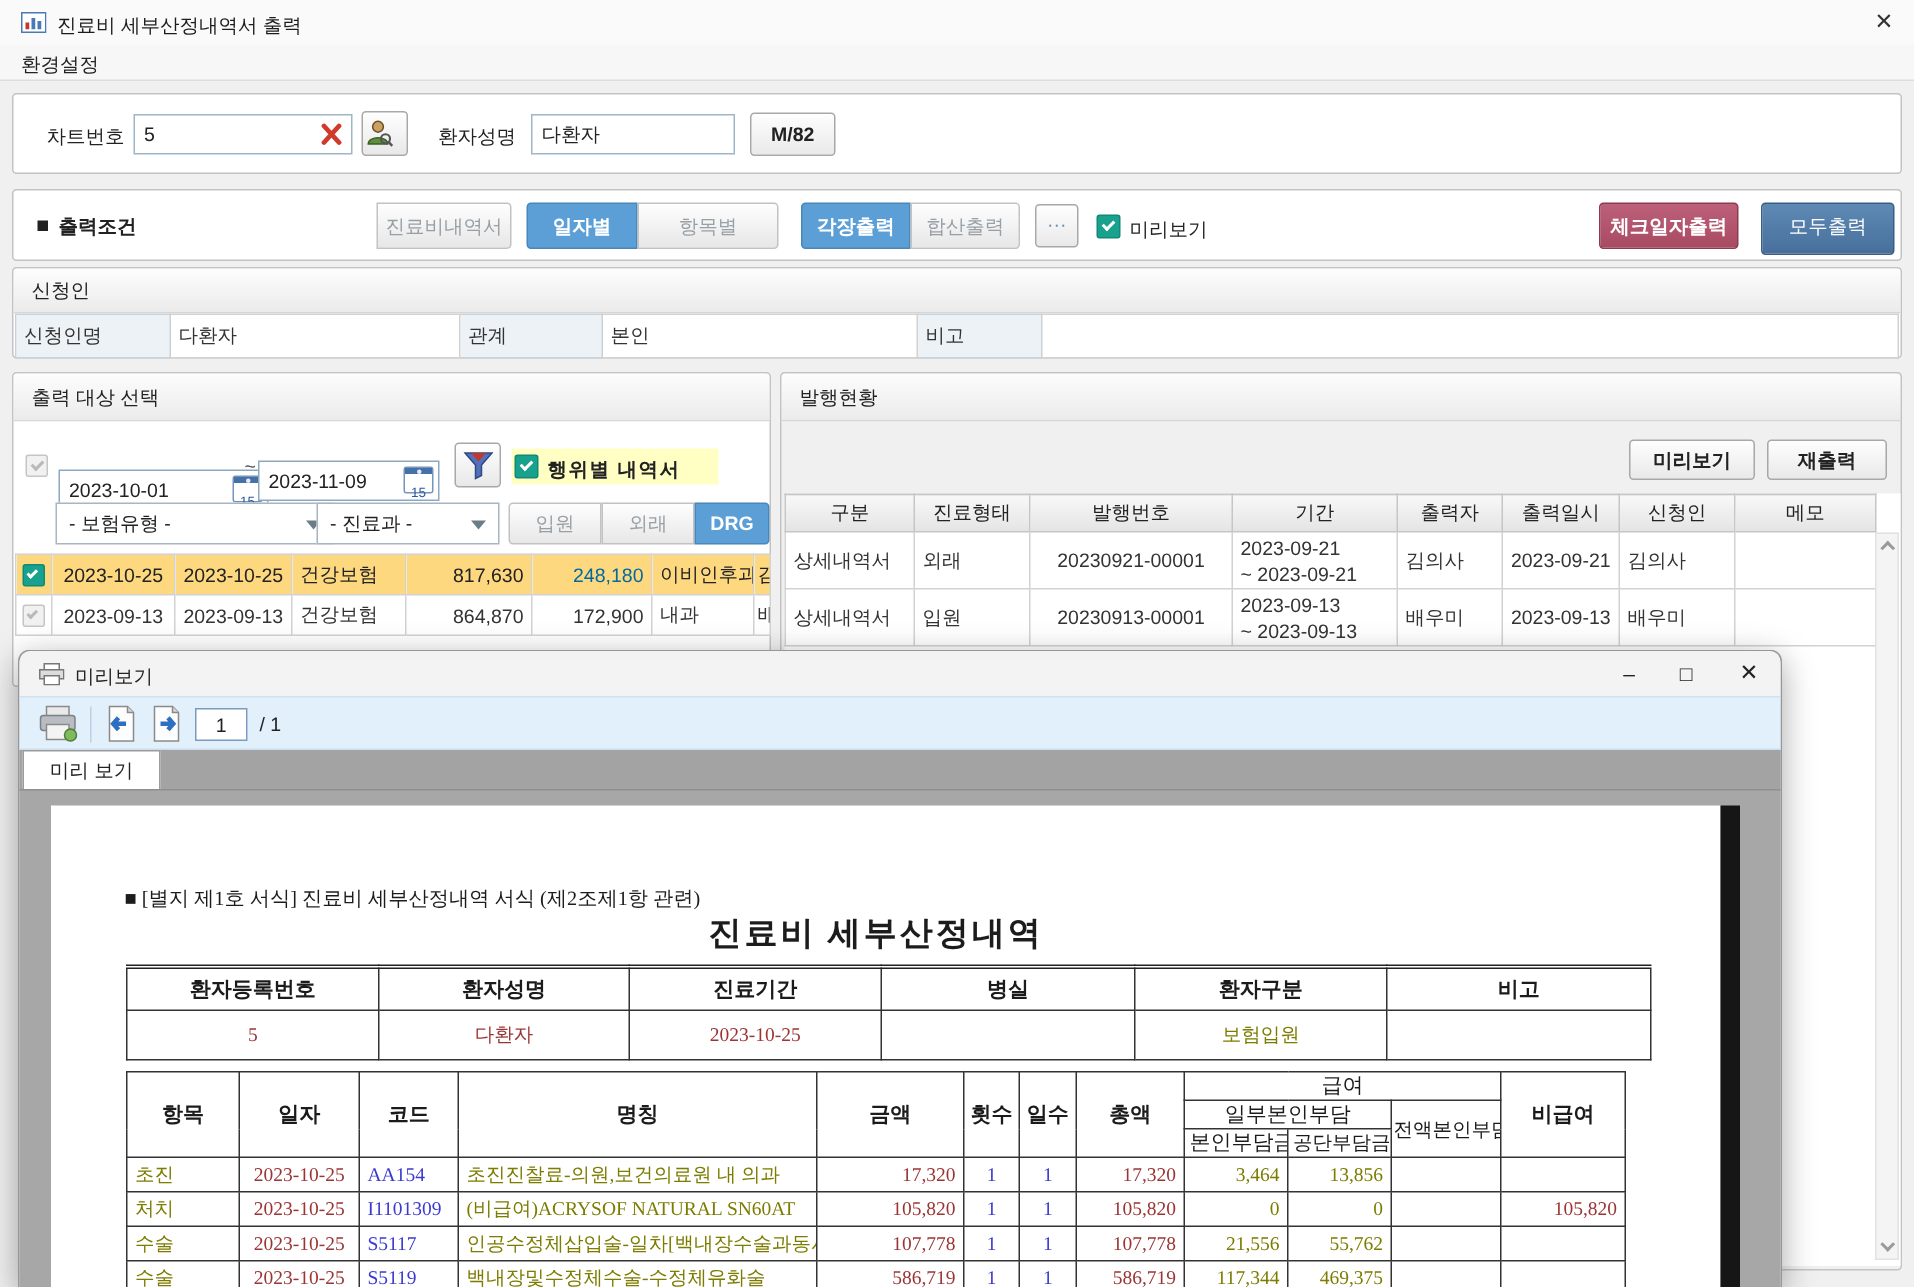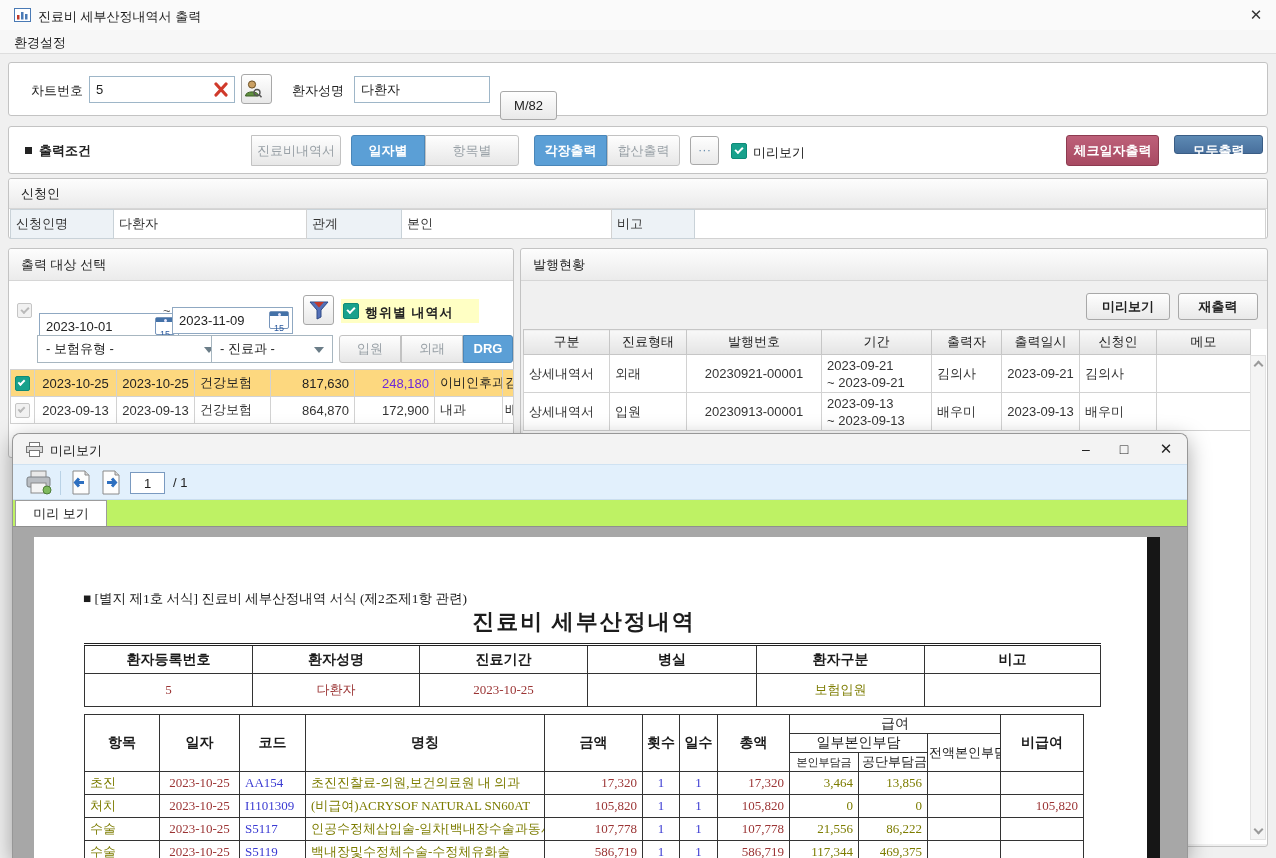--- a/index.html
+++ b/index.html
@@ -41,21 +41,21 @@
   
   .sb { position:absolute; background:#f4f4f4; border:1px solid #e2e2e2; }
   .sb-chev { position:absolute; left:4px; width:7px; height:7px; border-left:2px solid #9a9a9a; border-bottom:2px solid #9a9a9a; }
   .chev-up { transform:rotate(135deg); } .chev-dn { transform:rotate(-45deg); }
 
   
   .pvwin { left:12px; top:433px; width:1176px; height:425px; background:#f0f0f0; border:1px solid #979797; border-bottom:none; border-radius:8px 8px 0 0; box-shadow:0 6px 22px rgba(0,0,0,.35); }
   .pv-titlebar { left:0; top:0; width:100%; height:30px; background:#f3f3f3; border-radius:8px 8px 0 0; }
   .pv-ctl { top:3px; width:30px; height:24px; text-align:center; line-height:24px; font-size:14px; color:#222; cursor:pointer; }
   .pv-toolbar { left:0; top:30px; width:100%; height:36px; background:#e2f0fc; border-top:1px solid #cfe2f2; border-bottom:1px solid #cbdeee; }
-  .pv-tabrow { left:0; top:66px; width:100%; height:26px; background:#bef264; }
+  .pv-tabrow { left:0; top:66px; width:100%; height:26px; background:#a3a3a3; }
   .pv-tab { left:2px; top:0; width:92px; height:26px; background:#fff; border:1px solid #9c9c9c; border-bottom:none; text-align:center; line-height:25px; }
   .pv-content { left:0; top:92px; width:100%; height:333px; background:#a7a7a7; border-top:1px solid #8f8f8f; overflow:hidden; }
   .pv-page { left:21px; top:10px; width:1113px; height:400px; background:#fff; }
   .pv-pageedge { left:1134px; top:10px; width:13px; height:400px; background:#161616; }
 
   
   .doc { font-family:"Liberation Serif","DejaVu Serif",serif; color:#1c1c1c; }
   table.doc-tbl { border-collapse:collapse; table-layout:fixed; font-family:"Liberation Serif","DejaVu Serif",serif; }
   table.doc-tbl th, table.doc-tbl td { border:1px solid #333; overflow:hidden; white-space:nowrap; }
   table.doc-tbl th { font-weight:bold; font-size:14px; color:#1b1b1b; padding:0 3px; }
@@ -95,21 +95,21 @@
   <div class="icon-btn" style="left:232px;top:11px;width:31px;height:30px">
     <svg width="21" height="21" viewBox="0 0 21 21" style="margin-top:3px">
       <circle cx="10" cy="6.5" r="3.6" fill="#caa064" stroke="#6b4f23"></circle>
       <path d="M3.5 18 C3.5 12.5 16.5 12.5 16.5 18 Z" fill="#5f8f3e" stroke="#3d5f26"></path>
       <circle cx="15" cy="14.5" r="3" fill="none" stroke="#555" stroke-width="1.4"></circle>
       <line x1="17.2" y1="16.8" x2="19.5" y2="19.2" stroke="#555" stroke-width="1.6"></line>
     </svg>
   </div>
   <div class="lbl" style="left:283px;top:19px">환자성명</div>
   <input class="inp" style="left: 345px; top: 13px; width: 136px; height: 27px;" value="다환자">
-  <div class="btn" style="left:491px;top:28px;width:57px;height:29px;line-height:27px;font-weight:normal">M/82</div>
+  <div class="btn" style="left:491px;top:12px;width:57px;height:29px;line-height:27px;font-weight:bold">M/82</div>
 </div>
 
 <div class="grp" style="left:8px;top:126px;width:1260px;height:48px">
   <div class="abs" style="left:16px;top:20px;width:7px;height:7px;background:#222"></div>
   <div class="lbl" style="left:30px;top:15px;font-weight:bold">출력조건</div>
 
   <div class="tgl off" style="left:242px;top:8px;width:90px;border-radius:0 3px 3px 0">진료비내역서</div>
 
   <div class="tgl on" style="left:342px;top:8px;width:74px;border-radius:3px 0 0 3px">일자별</div>
   <div class="tgl off" style="left:416px;top:8px;width:94px;border-radius:0 3px 3px 0">항목별</div>
@@ -118,21 +118,21 @@
   <div class="tgl off" style="left:598px;top:8px;width:73px;border-radius:0 3px 3px 0">합산출력</div>
 
   <div class="btn" style="left:681px;top:9px;width:29px;height:29px;line-height:26px;color:#6a8fae">···</div>
 
   <div class="chk on" style="left:722px;top:16px">
       <span class="tick"></span>
     </div>
   <div class="lbl" style="left:744px;top:17px">미리보기</div>
 
   <div class="btn" style="left:1057px;top:8px;width:93px;height:31px;line-height:29px;background:linear-gradient(#bd6079,#a84a62);border:1px solid #8d3b50;color:#fff;font-weight:bold">체크일자출력</div>
-  <div class="btn" style="left:1165px;top:8px;width:89px;height:19px;line-height:29px;background:linear-gradient(#5d8ab4,#486f9c);border:1px solid #3a5d85;color:#fff;font-weight:bold">모두출력</div>
+  <div class="btn" style="left:1165px;top:8px;width:89px;height:35px;line-height:29px;background:linear-gradient(#5d8ab4,#486f9c);border:1px solid #3a5d85;color:#fff;font-weight:normal">모두출력</div>
 </div>
 
 <div class="grp" style="left:8px;top:178px;width:1260px;height:61px">
   <div class="grp-hd" style="height:30px;line-height:29px"><span>신청인</span></div>
   <table class="ui abs" style="left:1px;top:30px;width:1256px">
     <colgroup>
         <col style="width:103px">
         <col style="width:193px">
         <col style="width:95px">
         <col style="width:210px">
@@ -212,21 +212,21 @@
         <col style="width:68px">
         <col>
       </colgroup>
     <tbody>
     <tr style="background:#fdd87f;height:27px">
       <td class="ac" style="padding:0"><span class="chk on" style="position:relative;display:inline-block;width:15px;height:15px;vertical-align:middle"><span class="tick" style="left:2px;top:3px;width:7px;height:4px"></span></span></td>
       <td class="ac" style="color:#222">2023-10-25</td>
       <td class="ac" style="color:#222">2023-10-25</td>
       <td class="al" style="color:#222">건강보험</td>
       <td class="ar" style="color:#222">817,630</td>
-      <td class="ar" style="color:#6d28d9">248,180</td>
+      <td class="ar" style="color:#0369a1">248,180</td>
       <td class="al" style="color:#222">이비인후과</td>
       <td class="al" style="padding:0 2px;color:#222">김</td>
     </tr>
     <tr style="height:27px;background:#fff">
       <td class="ac" style="padding:0"><span class="chk dis" style="position:relative;display:inline-block;width:15px;height:15px;vertical-align:middle"><span class="tick" style="left:2px;top:3px;width:7px;height:4px"></span></span></td>
       <td class="ac">2023-09-13</td>
       <td class="ac">2023-09-13</td>
       <td class="al">건강보험</td>
       <td class="ar">864,870</td>
       <td class="ar">172,900</td>
@@ -400,21 +400,21 @@
           <th rowspan="3">일수</th>
           <th rowspan="3">총액</th>
           <th colspan="3" style="font-weight:normal">급여</th>
           <th rowspan="3">비급여</th>
         </tr>
         <tr style="height:15px">
           <th colspan="2" style="font-weight:normal">일부본인부담</th>
           <th rowspan="2" style="font-weight:normal;font-size:13px;padding:0 1px">전액본인부담</th>
         </tr>
         <tr style="height:16px">
-          <th style="font-weight:normal;font-size:11px">본인부담금</th>
+          <th style="font-weight:normal;font-size:14px">본인부담금</th>
           <th style="font-weight:normal;font-size:13px">공단부담금</th>
         </tr>
 
         <tr style="height:23px">
           <td class="al olv">초진</td>
           <td class="ac mar">2023-10-25</td>
           <td class="al blu">AA154</td>
           <td class="al olv">초진진찰료-의원,보건의료원 내 의과</td>
           <td class="ar mar">17,320</td>
           <td class="ac blu">1</td>
@@ -442,21 +442,21 @@
         <tr style="height:23px">
           <td class="al olv">수술</td>
           <td class="ac mar">2023-10-25</td>
           <td class="al blu">S5117</td>
           <td class="al olv">인공수정체삽입술-일차[백내장수술과동시실</td>
           <td class="ar mar">107,778</td>
           <td class="ac blu">1</td>
           <td class="ac blu">1</td>
           <td class="ar mar">107,778</td>
           <td class="ar olv">21,556</td>
-          <td class="ar olv">86,222</td>
+          <td class="ar olv">55,762</td>
           <td class="ar"></td>
           <td class="ar mar"></td>
         </tr>
         <tr style="height:23px">
           <td class="al olv">수술</td>
           <td class="ac mar">2023-10-25</td>
           <td class="al blu">S5119</td>
           <td class="al olv">백내장및수정체수술-수정체유화술</td>
           <td class="ar mar">586,719</td>
           <td class="ac blu">1</td>

